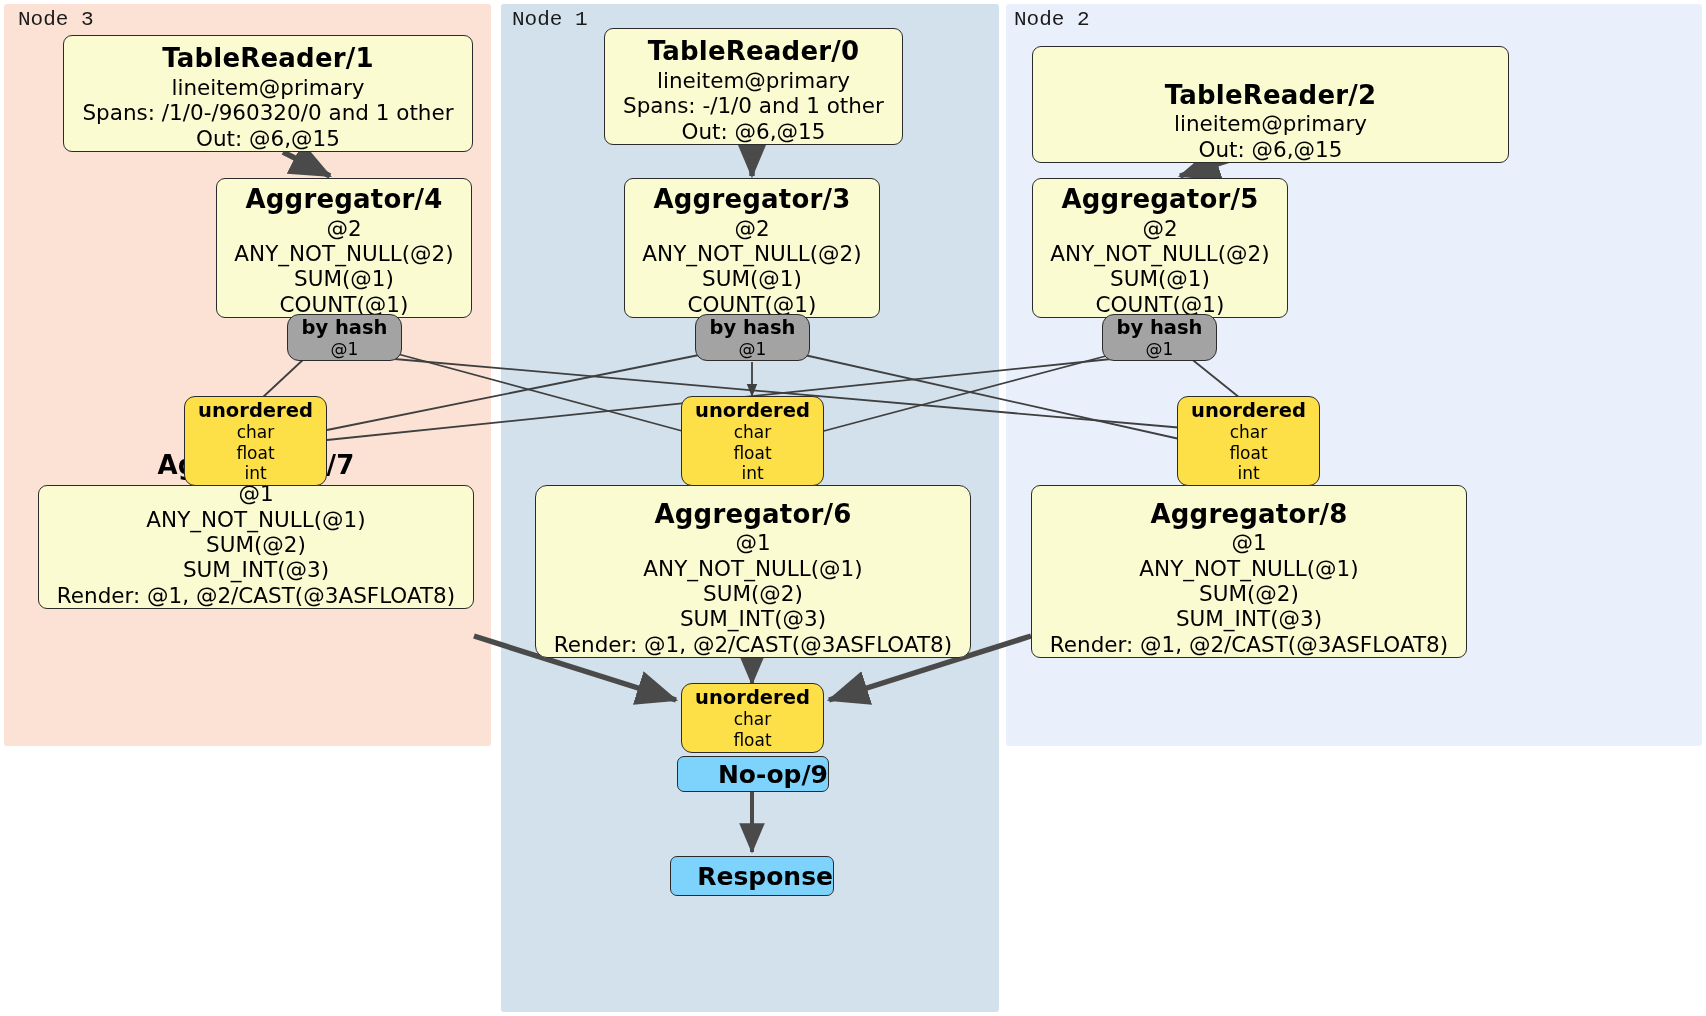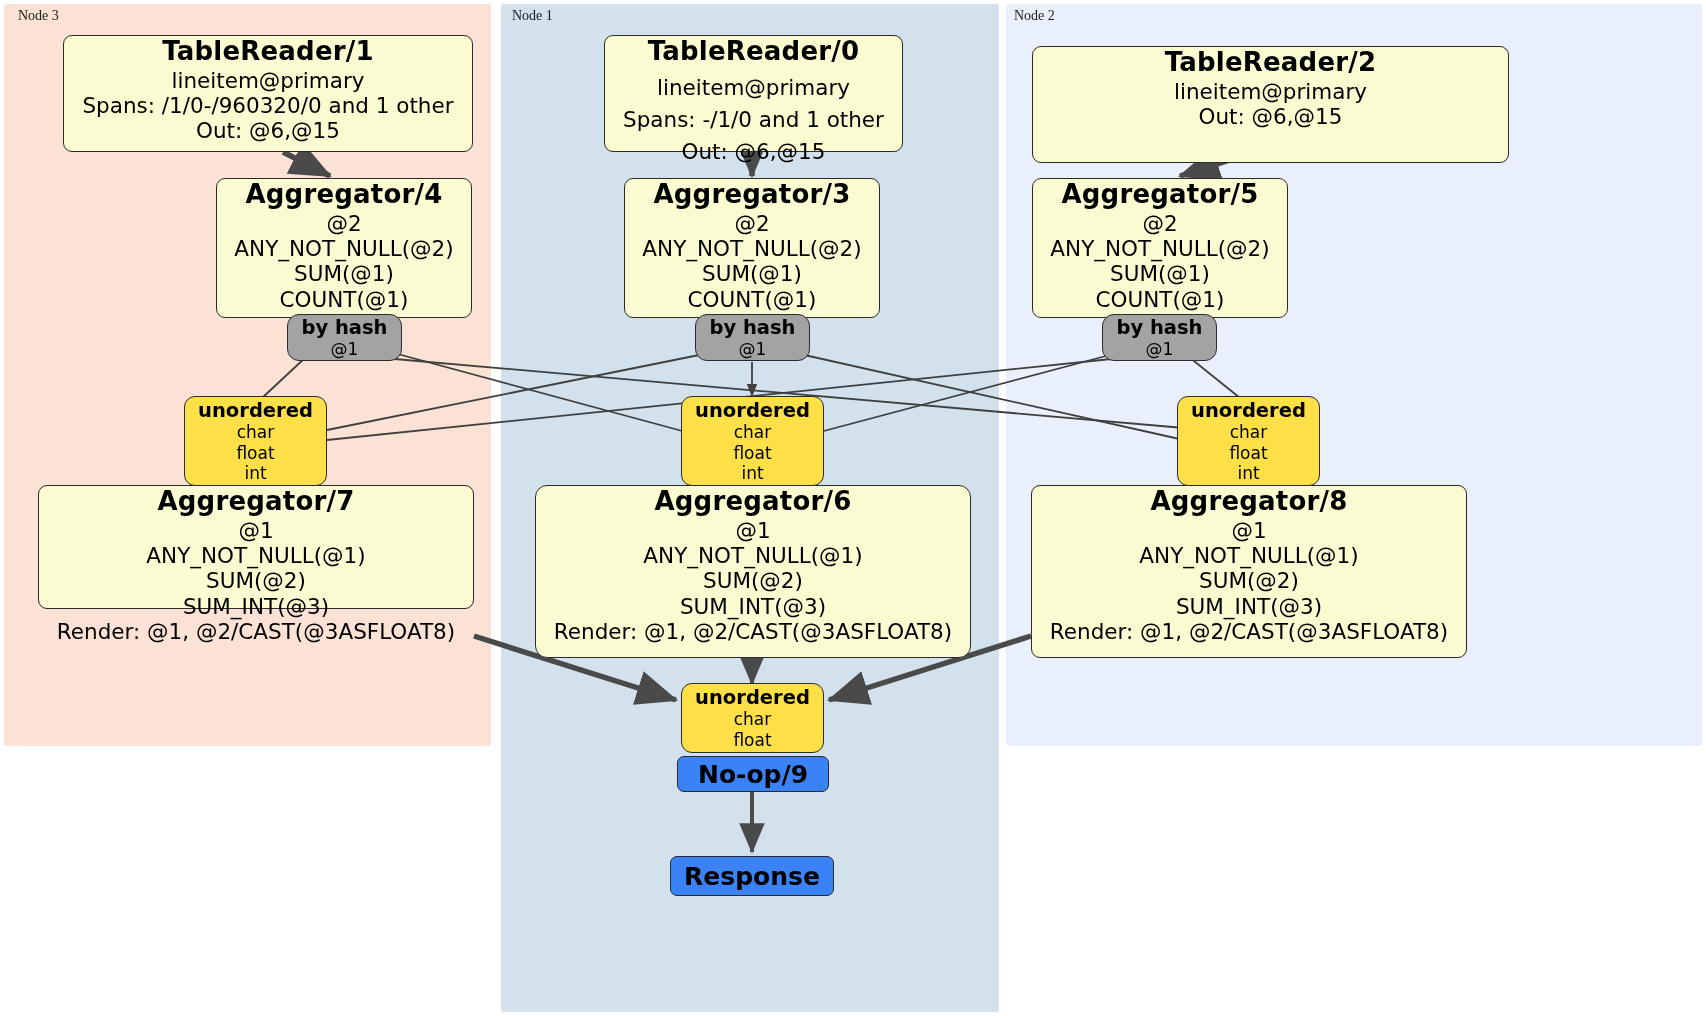--- a/index.html
+++ b/index.html
@@ -5,34 +5,34 @@
   html,body{margin:0;padding:0;background:#ffffff;}
   body{
     font-family:"DejaVu Sans","Liberation Sans",sans-serif;
     width:1706px;height:1016px;position:relative;overflow:hidden;
   }
   #stage{position:absolute;left:0;top:0;width:1706px;height:1016px;}
 
   
   .panel{position:absolute;border-radius:3px;}
   .panel-label{
-    position:absolute;font-size:14px;color:#1a1a1a;
-    font-family:Liberation Serif, serif;
+    position:absolute;font-size:21px;color:#1a1a1a;
+    font-family:Liberation Mono, monospace;
     white-space:nowrap;
   }
 
   
   #edges{position:absolute;left:0;top:0;width:1706px;height:1016px;}
 
   
   .proc{
     position:absolute;box-sizing:border-box;
     background:#fbfbd2;border:1.6px solid #2b2b2b;border-radius:9px;
     text-align:center;color:#000;
-    display:flex;flex-direction:column;justify-content:flex-start;align-items:center;
+    display:flex;flex-direction:column;justify-content:flex-end;align-items:center;
     line-height:1.18;
   }
   .proc .ttl{font-weight:bold;font-size:26px;letter-spacing:.2px;margin-bottom:1px;}
   .proc .ln{font-size:21.5px;}
 
   .router{
     position:absolute;box-sizing:border-box;
     background:#fde047;border:1.6px solid #2b2b2b;border-radius:11px;
     text-align:center;color:#000;z-index:4;
     display:flex;flex-direction:column;justify-content:center;align-items:center;
@@ -46,22 +46,22 @@
     background:#a3a3a3;border:1.6px solid #2b2b2b;border-radius:12px;
     text-align:center;color:#000;z-index:5;
     display:flex;flex-direction:column;justify-content:center;align-items:center;
     line-height:1.18;
   }
   .hashnode .ttl{font-weight:bold;font-size:19.5px;}
   .hashnode .ln{font-size:17px;}
 
   .simplebox{
     position:absolute;box-sizing:border-box;
-    background:#3b82f6;border:1.6px solid #2b2b2b;border-radius:7px;
-    display:flex;justify-content:center;align-items:center;
+    background:#7dd3fc;border:1.6px solid #2b2b2b;border-radius:7px;
+    display:flex;justify-content:flex-end;align-items:center;
     font-weight:bold;font-size:25px;color:#000;z-index:6;
   }
 </style>
 </head>
 <body>
 
 <div id="stage">
 
   <div class="panel" style="left:4px;top:4px;width:487px;height:742px;background:#fbe2d5;"></div>
   <div class="panel" style="left:501px;top:4px;width:498px;height:1008px;background:#d2e1ec;"></div>
@@ -104,21 +104,21 @@
     <path d="M752,790 L752,852" stroke="#4a4a4a" stroke-width="4" fill="none" marker-end="url(#ah)"></path>
   </svg>
 
   <div class="proc" style="left:63px;top:35px;width:410px;height:117px;">
     <div class="ttl">TableReader/1</div>
     <div class="ln">lineitem@primary</div>
     <div class="ln">Spans: /1/0-/960320/0 and 1 other</div>
     <div class="ln">Out: @6,@15</div>
   </div>
 
-  <div class="proc" style="left:604px;top:35px;width:299px;height:117px;gap:7px;">
+  <div class="proc" style="left:604px;top:28px;width:299px;height:117px;">
     <div class="ttl">TableReader/0</div>
     <div class="ln">lineitem@primary</div>
     <div class="ln">Spans: -/1/0 and 1 other</div>
     <div class="ln">Out: @6,@15</div>
   </div>
 
   <div class="proc" style="left:1032px;top:46px;width:477px;height:117px;">
     <div class="ttl">TableReader/2</div>
     <div class="ln">lineitem@primary</div>
     <div class="ln">Out: @6,@15</div>

